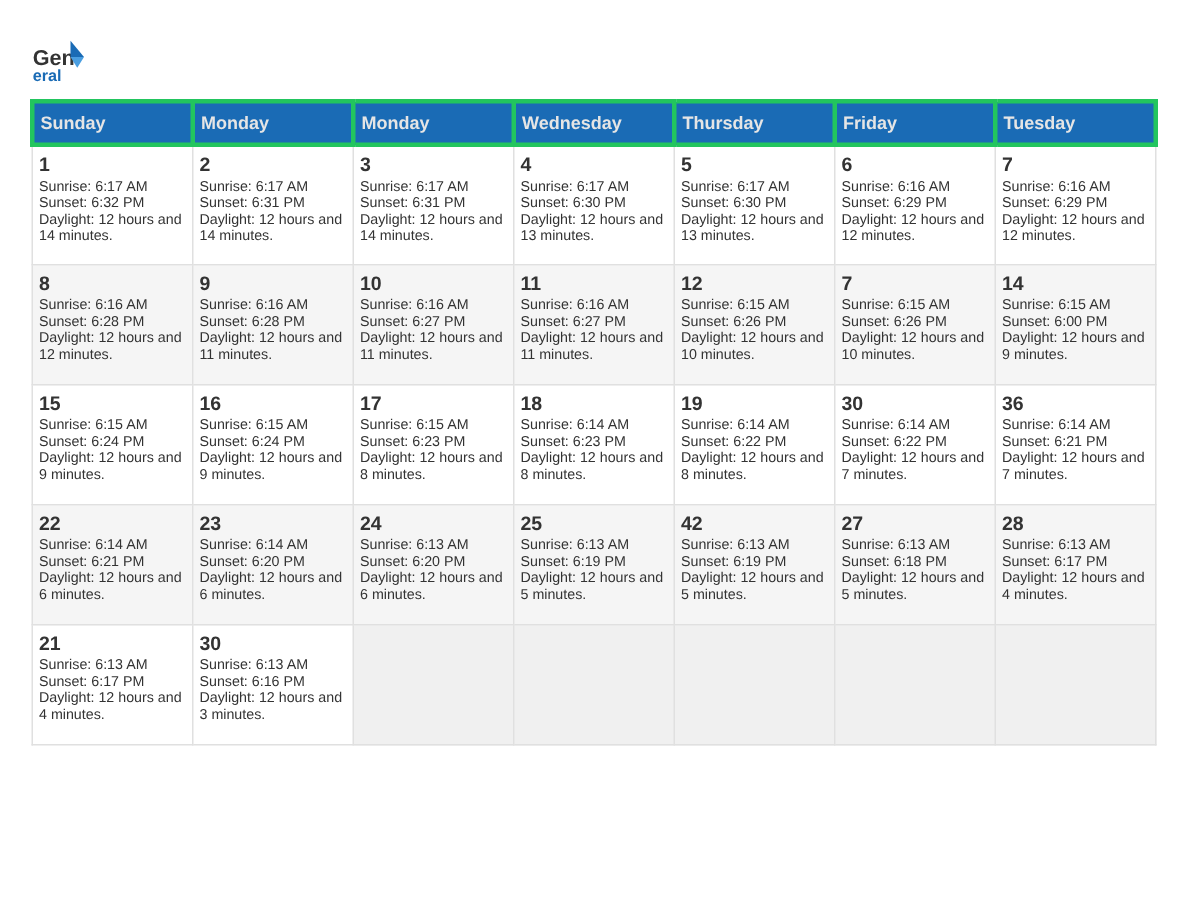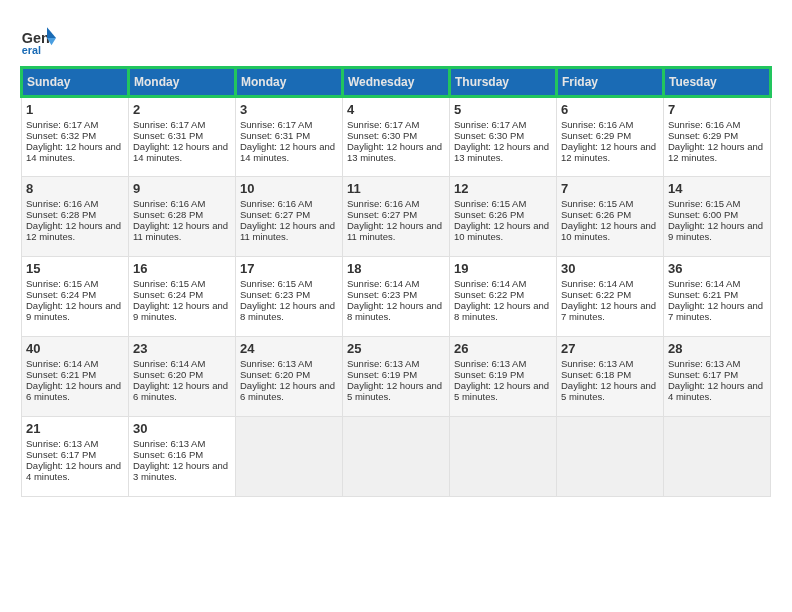--- a/index.html
+++ b/index.html
@@ -135,25 +135,25 @@
       <tr>
         <td><span class="day-num">15</span><span>Sunrise: 6:15 AM</span><br><span>Sunset: 6:24 PM</span><br><span>Daylight: 12 hours and 9 minutes.</span></td>
         <td><span class="day-num">16</span><span>Sunrise: 6:15 AM</span><br><span>Sunset: 6:24 PM</span><br><span>Daylight: 12 hours and 9 minutes.</span></td>
         <td><span class="day-num">17</span><span>Sunrise: 6:15 AM</span><br><span>Sunset: 6:23 PM</span><br><span>Daylight: 12 hours and 8 minutes.</span></td>
         <td><span class="day-num">18</span><span>Sunrise: 6:14 AM</span><br><span>Sunset: 6:23 PM</span><br><span>Daylight: 12 hours and 8 minutes.</span></td>
         <td><span class="day-num">19</span><span>Sunrise: 6:14 AM</span><br><span>Sunset: 6:22 PM</span><br><span>Daylight: 12 hours and 8 minutes.</span></td>
         <td><span class="day-num">30</span><span>Sunrise: 6:14 AM</span><br><span>Sunset: 6:22 PM</span><br><span>Daylight: 12 hours and 7 minutes.</span></td>
         <td><span class="day-num">36</span><span>Sunrise: 6:14 AM</span><br><span>Sunset: 6:21 PM</span><br><span>Daylight: 12 hours and 7 minutes.</span></td>
       </tr>
       <tr>
-        <td><span class="day-num">40</span><span>Sunrise: 6:14 AM</span><br><span>Sunset: 6:21 PM</span><br><span>Daylight: 12 hours and 6 minutes.</span></td>
+        <td><span class="day-num">22</span><span>Sunrise: 6:14 AM</span><br><span>Sunset: 6:21 PM</span><br><span>Daylight: 12 hours and 6 minutes.</span></td>
         <td><span class="day-num">23</span><span>Sunrise: 6:14 AM</span><br><span>Sunset: 6:20 PM</span><br><span>Daylight: 12 hours and 6 minutes.</span></td>
         <td><span class="day-num">24</span><span>Sunrise: 6:13 AM</span><br><span>Sunset: 6:20 PM</span><br><span>Daylight: 12 hours and 6 minutes.</span></td>
         <td><span class="day-num">25</span><span>Sunrise: 6:13 AM</span><br><span>Sunset: 6:19 PM</span><br><span>Daylight: 12 hours and 5 minutes.</span></td>
-        <td><span class="day-num">26</span><span>Sunrise: 6:13 AM</span><br><span>Sunset: 6:19 PM</span><br><span>Daylight: 12 hours and 5 minutes.</span></td>
+        <td><span class="day-num">42</span><span>Sunrise: 6:13 AM</span><br><span>Sunset: 6:19 PM</span><br><span>Daylight: 12 hours and 5 minutes.</span></td>
         <td><span class="day-num">27</span><span>Sunrise: 6:13 AM</span><br><span>Sunset: 6:18 PM</span><br><span>Daylight: 12 hours and 5 minutes.</span></td>
         <td><span class="day-num">28</span><span>Sunrise: 6:13 AM</span><br><span>Sunset: 6:17 PM</span><br><span>Daylight: 12 hours and 4 minutes.</span></td>
       </tr>
       <tr>
         <td><span class="day-num">21</span><span>Sunrise: 6:13 AM</span><br><span>Sunset: 6:17 PM</span><br><span>Daylight: 12 hours and 4 minutes.</span></td>
         <td><span class="day-num">30</span><span>Sunrise: 6:13 AM</span><br><span>Sunset: 6:16 PM</span><br><span>Daylight: 12 hours and 3 minutes.</span></td>
         <td class="empty-cell"></td>
         <td class="empty-cell"></td>
         <td class="empty-cell"></td>
         <td class="empty-cell"></td>

